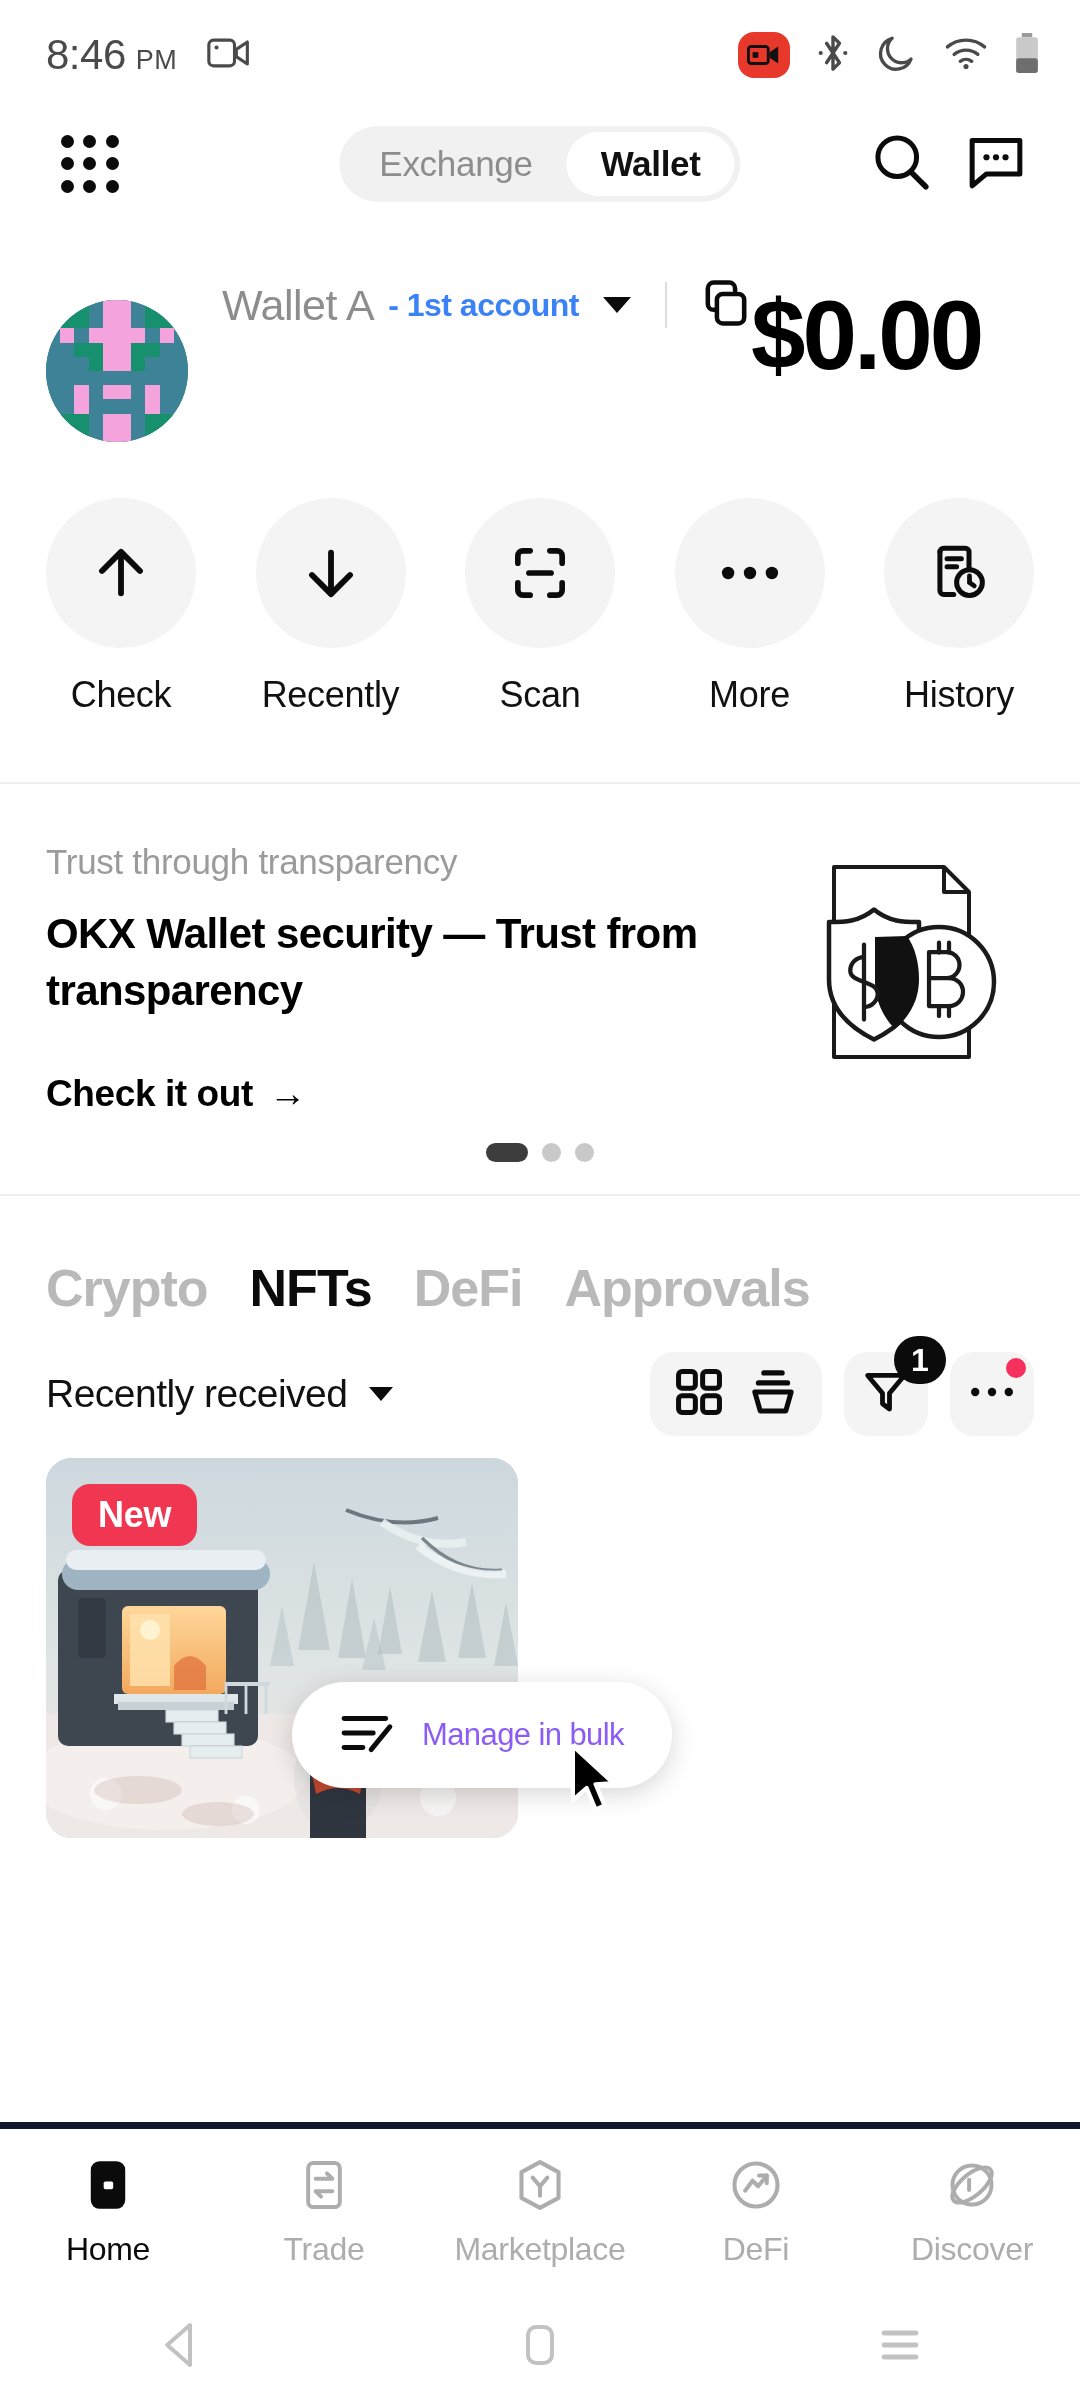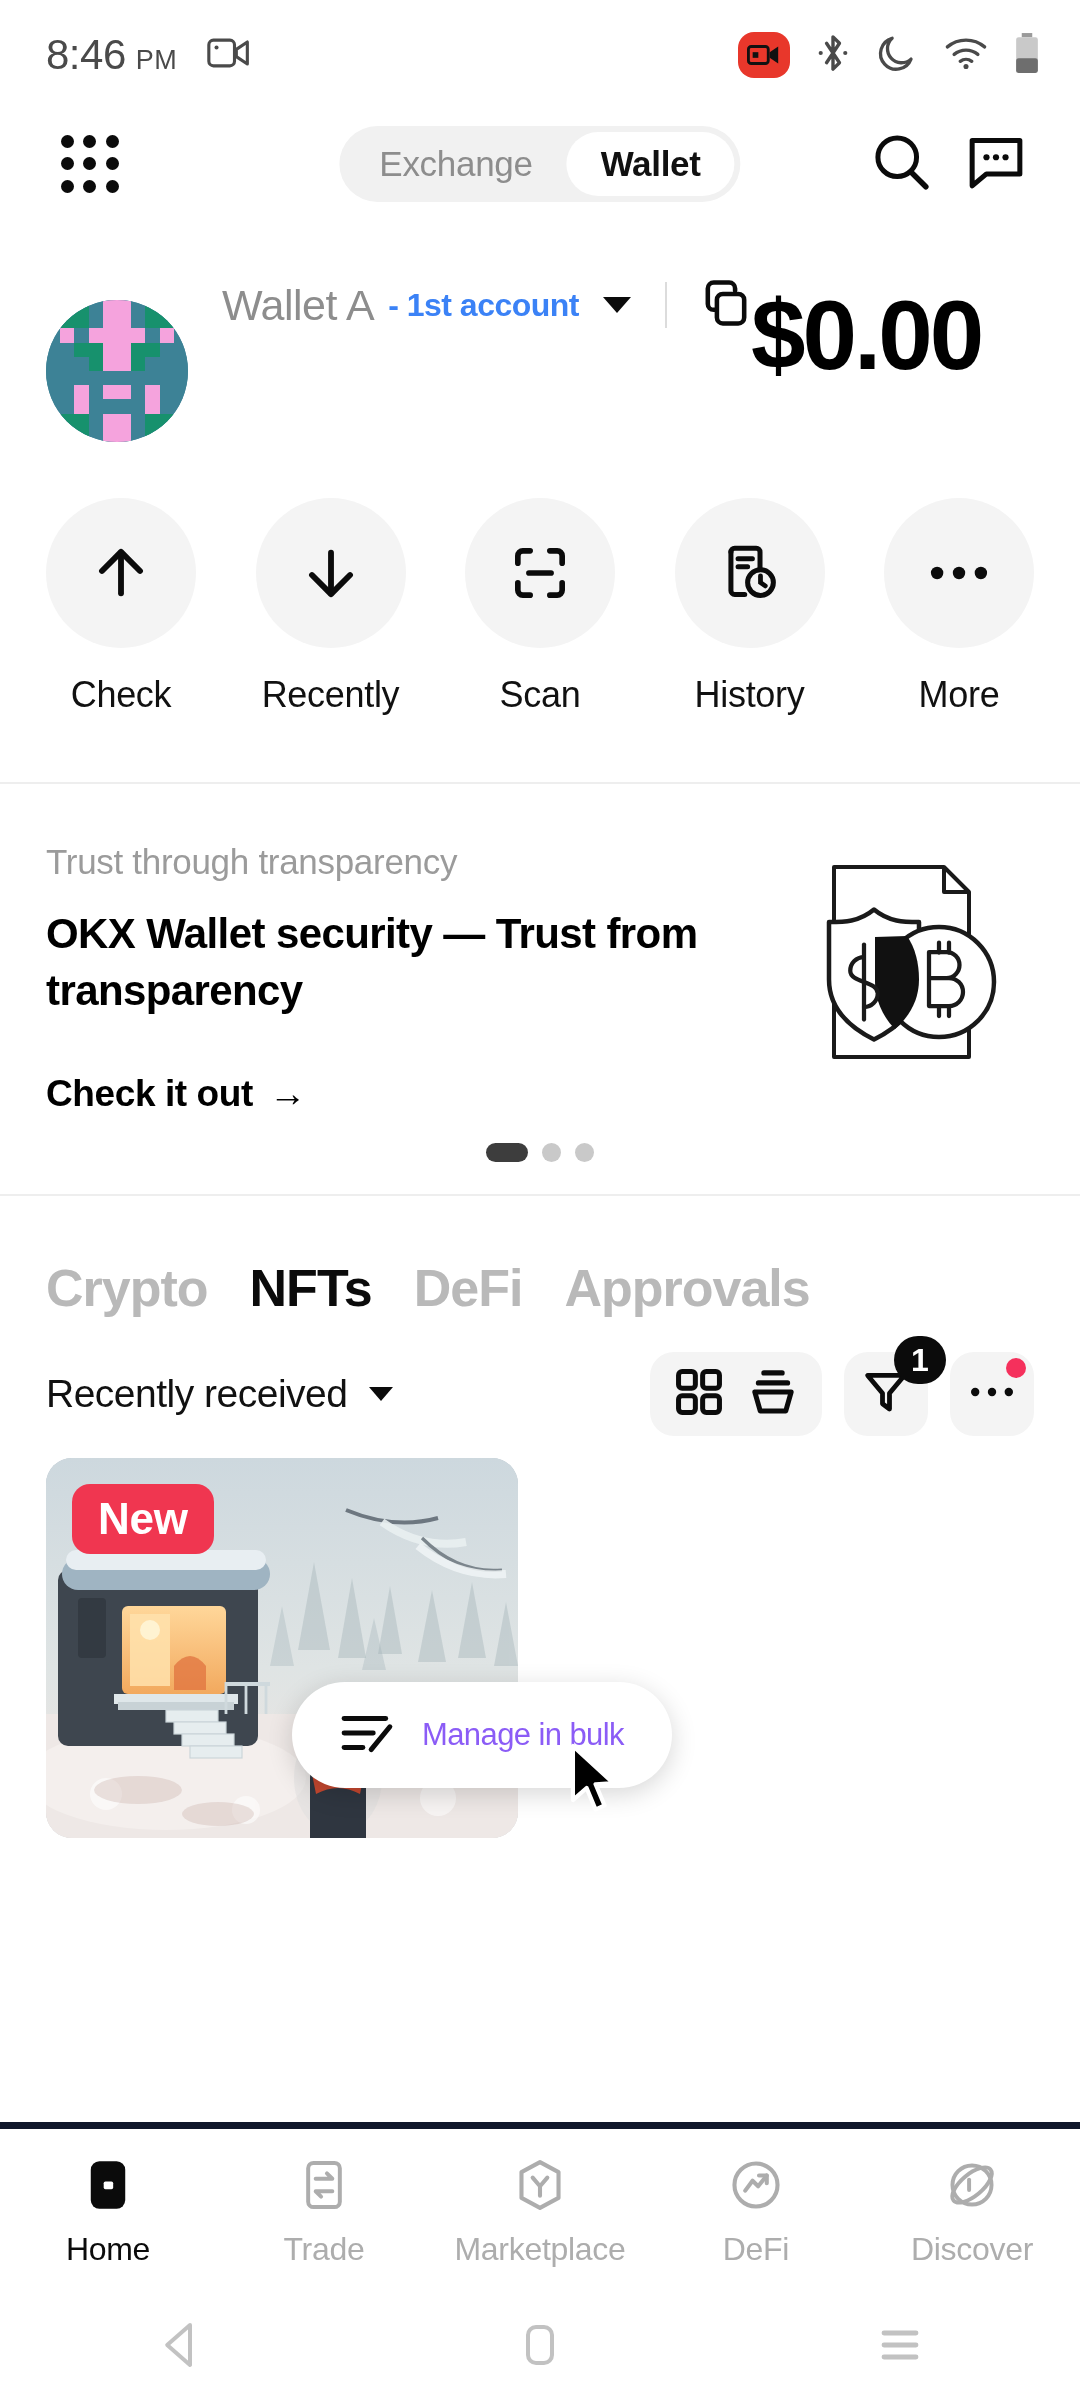--- a/index.html
+++ b/index.html
@@ -122,21 +122,21 @@
   .badge-dot { position:absolute; top:6px; right:8px; width:20px;height:20px;border-radius:50%;background:#f5305c; }
 
   
   .nft-area { position:relative; padding:22px 46px 0 46px; flex:1; overflow:hidden; }
   .nft-card {
     width:472px; height:380px; border-radius:26px; overflow:hidden;
     position:relative; background:#b8c4cc; cursor:pointer;
   }
   .new-badge {
     position:absolute; top:26px; left:26px; background:#f03650; color:#ffffff;
-    font-size:44px; font-weight:700; padding:10px 26px; border-radius:18px;
+    font-size:36px; font-weight:700; padding:10px 26px; border-radius:18px;
     letter-spacing:-0.3px; z-index:3;
   }
   .bulk-pill {
     position:absolute; left:292px; top:246px; z-index:6;
     background:#ffffff; border-radius:60px; height:106px;
     display:flex; align-items:center; gap:28px; padding:0 48px;
     box-shadow:0 6px 26px rgba(0,0,0,0.16); cursor:pointer;
   }
   .bulk-label { font-size:31px; letter-spacing:-0.6px; color:#8b5cf6; }
 
@@ -311,39 +311,39 @@
           <path d="M17 4h3a2 2 0 0 1 2 2v3" fill="none" stroke="#0b0b0b" stroke-width="2.3" stroke-linecap="round"></path>
           <path d="M22 17v3a2 2 0 0 1-2 2h-3" fill="none" stroke="#0b0b0b" stroke-width="2.3" stroke-linecap="round"></path>
           <path d="M9 22H6a2 2 0 0 1-2-2v-3" fill="none" stroke="#0b0b0b" stroke-width="2.3" stroke-linecap="round"></path>
           <path d="M8.5 13h9" stroke="#0b0b0b" stroke-width="2.3" stroke-linecap="round"></path>
         </svg>
       </div>
       <div class="action-label">Scan</div>
     </div>
     <div class="action">
       <div class="action-circle">
+        <svg width="62" height="22" viewBox="0 0 34 12">
+            <circle cx="5" cy="6" r="3.4" fill="#0b0b0b"></circle>
+            <circle cx="17" cy="6" r="3.4" fill="#0b0b0b"></circle>
+            <circle cx="29" cy="6" r="3.4" fill="#0b0b0b"></circle>
+          </svg>
+      </div>
+      <div class="action-label">More</div>
+    </div>
+    <div class="action">
+      <div class="action-circle">
         <svg width="62" height="62" viewBox="0 0 26 26">
           <path d="M5 4.2A1.6 1.6 0 0 1 6.6 2.6h9A1.6 1.6 0 0 1 17.2 4.2V11" fill="none" stroke="#0b0b0b" stroke-width="2.1" stroke-linecap="round"></path>
           <path d="M5 4.2v16.2a1.6 1.6 0 0 0 1.6 1.6h4.2" fill="none" stroke="#0b0b0b" stroke-width="2.1" stroke-linecap="round"></path>
           <path d="M8 7h6M8 10.4h4" stroke="#0b0b0b" stroke-width="2.1" stroke-linecap="round"></path>
           <circle cx="17.4" cy="17" r="5.4" fill="none" stroke="#0b0b0b" stroke-width="2.1"></circle>
           <path d="M17.4 14.2V17l2 1.4" fill="none" stroke="#0b0b0b" stroke-width="2" stroke-linecap="round"></path>
         </svg>
       </div>
       <div class="action-label">History</div>
-    </div>
-    <div class="action">
-      <div class="action-circle">
-        <svg width="62" height="22" viewBox="0 0 34 12">
-            <circle cx="5" cy="6" r="3.4" fill="#0b0b0b"></circle>
-            <circle cx="17" cy="6" r="3.4" fill="#0b0b0b"></circle>
-            <circle cx="29" cy="6" r="3.4" fill="#0b0b0b"></circle>
-          </svg>
-      </div>
-      <div class="action-label">More</div>
     </div>
   </div>
 
   <div class="section-divider"></div>
 
   <div class="promo">
     <div class="promo-text">
       <div class="promo-kicker">Trust through transparency</div>
       <div class="promo-title">OKX Wallet security — Trust from transparency</div>
       <div class="promo-cta">

